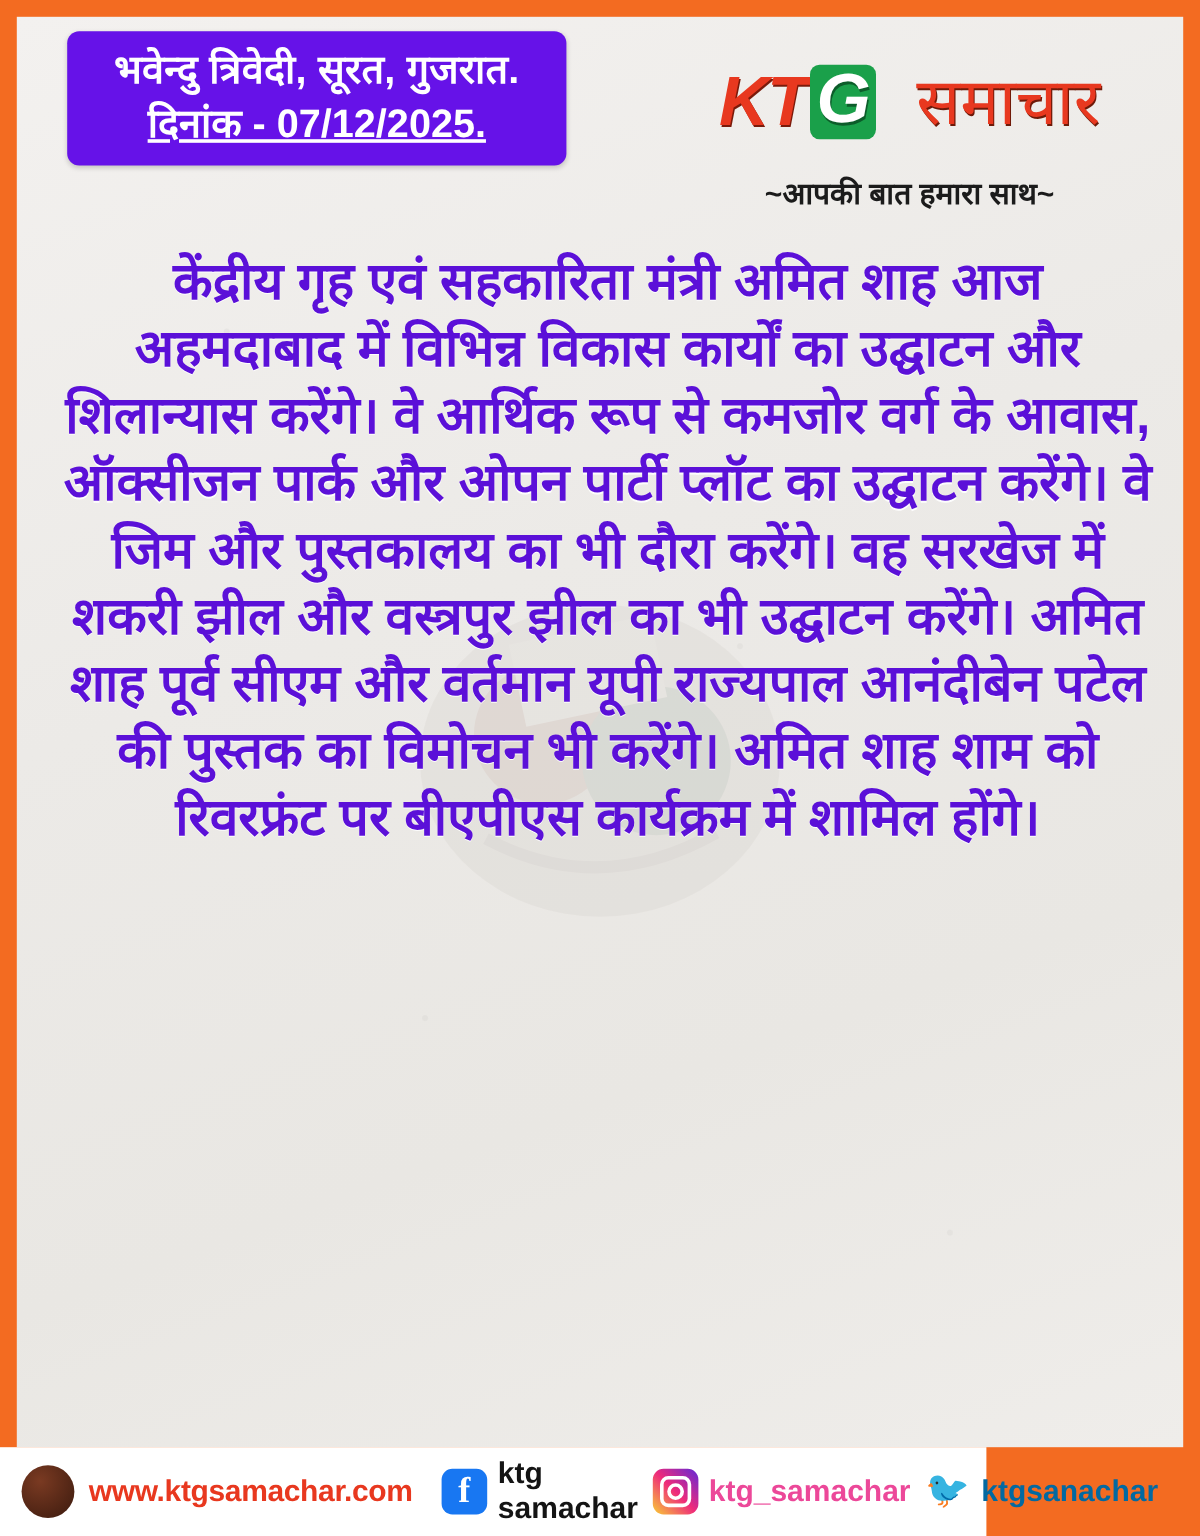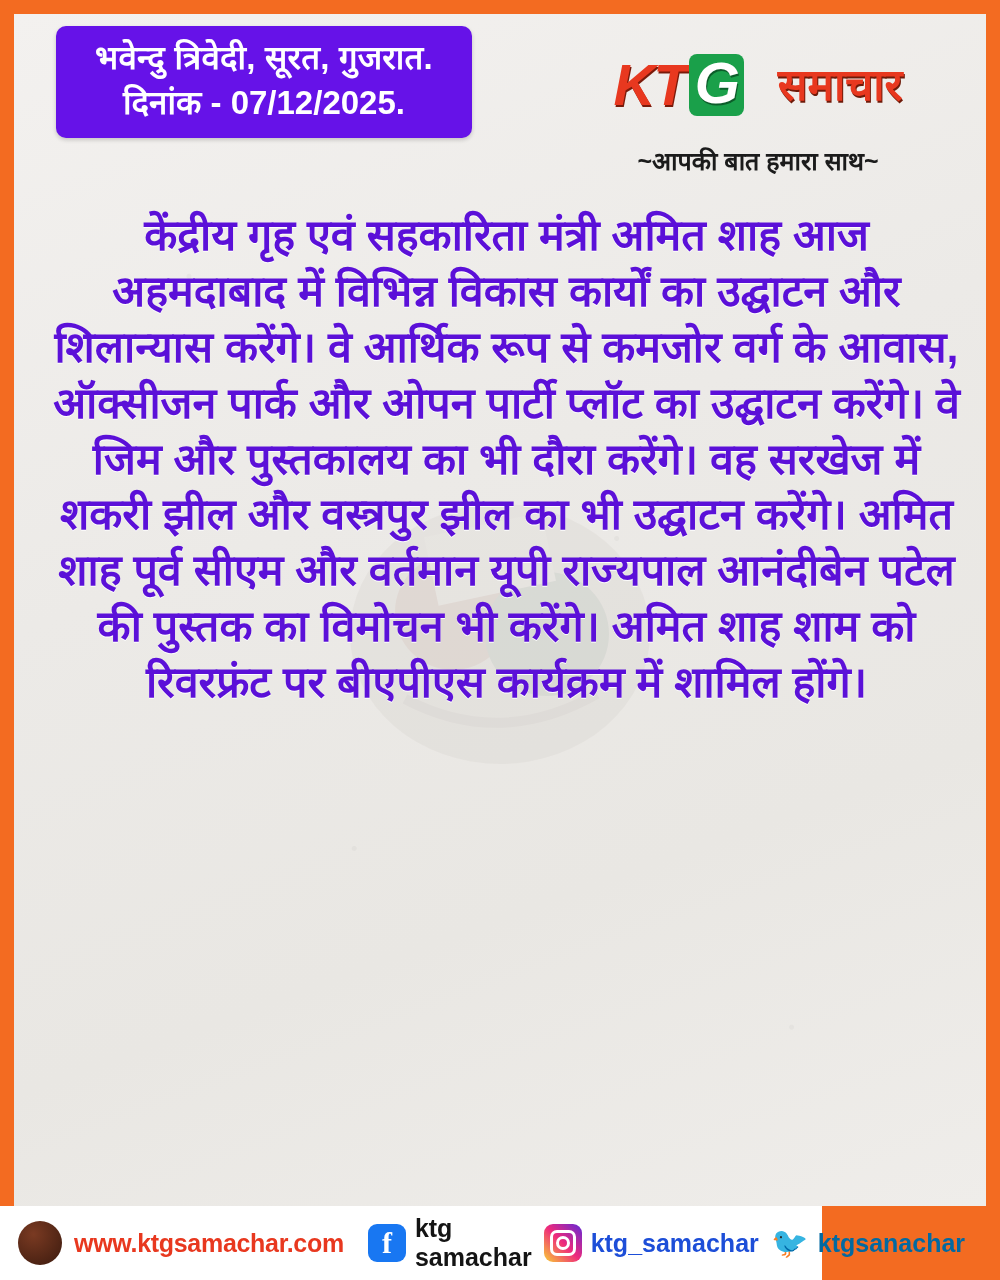--- a/index.html
+++ b/index.html
@@ -74,20 +74,21 @@
   }
   .credit-name {
     font-size: 33px;
     font-weight: bold;
     letter-spacing: .2px;
   }
   .credit-date {
     font-size: 33px;
     font-weight: bold;
     margin-top: 4px;
+    text-decoration: underline;
   }
 
   .brand {
     width: 420px;
     text-align: center;
     padding-top: 26px;
     box-sizing: border-box;
   }
   .brand-logo-row {
     display: flex;
@@ -109,22 +110,22 @@
   .brand-t { color: #e8381f; text-shadow: 1px 2px 0 #7a1a0a; }
   .brand-g {
     color: #ffffff;
     background: #1aa04a;
     border-radius: 8px;
     padding: 0 6px 4px 6px;
     margin-left: 2px;
     text-shadow: 1px 2px 0 #0c5d2a;
   }
   .brand-hindi {
-    font-size: 44px;
-    font-weight: bold;
+    font-size: 54px;
+    font-weight: normal;
     color: #e8381f;
     text-shadow: 1px 2px 0 #6e1a09;
     line-height: 1;
     margin-left: 24px;
   }
   .brand-tagline {
     margin-top: 25px;
     font-size: 25px;
     font-weight: bold;
     color: #1b1b1b;
@@ -179,21 +180,21 @@
   .social {
     display: flex;
     align-items: center;
     gap: 9px;
   }
   .social-label {
     font-size: 25px;
     font-weight: bold;
     color: #141414;
   }
-  .social-label.muted { color: #1d4ed8; font-weight: bold; }
+  .social-label.muted { color: #ec4899; font-weight: bold; }
   .social-label.blue { color: #0369a1; }
 
   .ic {
     width: 38px;
     height: 38px;
     border-radius: 9px;
     display: flex;
     align-items: center;
     justify-content: center;
     flex: 0 0 auto;

